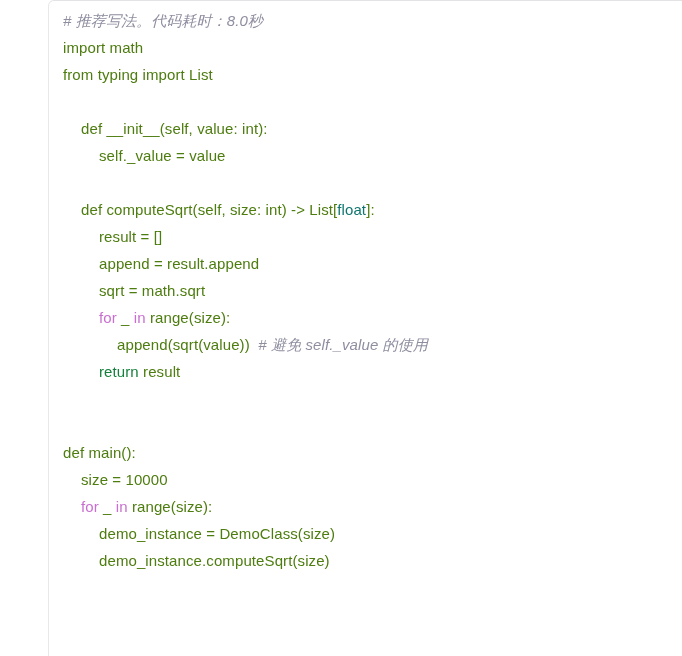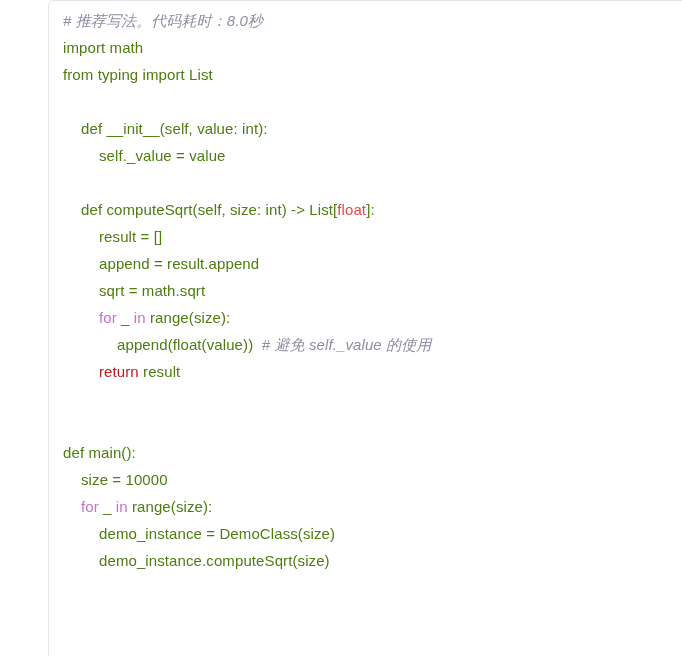--- a/index.html
+++ b/index.html
@@ -43,41 +43,41 @@
 
   
   .ind-0 { padding-left: 6px; }
   .ind-1 { padding-left: 24px; }
   .ind-2 { padding-left: 42px; }
   .ind-3 { padding-left: 60px; }
 
   .tok-plain   { color: #4d7c0f; }
   .tok-comment { color: #8e8ea0; font-style: italic; }
   .tok-keyword { color: #c96fd0; }
-  .tok-type    { color: #ef4444; }
-  .tok-return  { color: #b91c1c; }
+  .tok-type    { color: #0f766e; }
+  .tok-return  { color: #15803d; }
 </style>
 </head>
 <body>
 
 <div id="code-block">
   <div id="code-lines">
       <div class="code-line ind-0"><span class="tok-comment"># 推荐写法。代码耗时：8.0秒</span></div>
       <div class="code-line ind-0"><span class="tok-plain">import math</span></div>
       <div class="code-line ind-0"><span class="tok-plain">from typing import List</span></div>
       <div class="code-line ind-0 blank">&nbsp;</div>
       <div class="code-line ind-1"><span class="tok-plain">def __init__(self, value: int):</span></div>
       <div class="code-line ind-2"><span class="tok-plain">self._value = value</span></div>
       <div class="code-line ind-0 blank">&nbsp;</div>
       <div class="code-line ind-1"><span class="tok-plain">def computeSqrt(self, size: int) -&gt; List[</span><span class="tok-type">float</span><span class="tok-plain">]:</span></div>
       <div class="code-line ind-2"><span class="tok-plain">result = []</span></div>
       <div class="code-line ind-2"><span class="tok-plain">append = result.append</span></div>
       <div class="code-line ind-2"><span class="tok-plain">sqrt = math.sqrt</span></div>
       <div class="code-line ind-2"><span class="tok-keyword">for</span><span class="tok-plain"> _ </span><span class="tok-keyword">in</span><span class="tok-plain"> range(size):</span></div>
-      <div class="code-line ind-3"><span class="tok-plain">append(float(value))  </span><span class="tok-comment"># 避免 self._value 的使用</span></div>
+      <div class="code-line ind-3"><span class="tok-plain">append(sqrt(value))  </span><span class="tok-comment"># 避免 self._value 的使用</span></div>
       <div class="code-line ind-2"><span class="tok-return">return</span><span class="tok-plain"> result</span></div>
       <div class="code-line ind-0 blank">&nbsp;</div>
       <div class="code-line ind-0 blank">&nbsp;</div>
       <div class="code-line ind-0"><span class="tok-plain">def main():</span></div>
       <div class="code-line ind-1"><span class="tok-plain">size = 10000</span></div>
       <div class="code-line ind-1"><span class="tok-keyword">for</span><span class="tok-plain"> _ </span><span class="tok-keyword">in</span><span class="tok-plain"> range(size):</span></div>
       <div class="code-line ind-2"><span class="tok-plain">demo_instance = DemoClass(size)</span></div>
       <div class="code-line ind-2"><span class="tok-plain">demo_instance.computeSqrt(size)</span></div>
       <div class="code-line ind-0 blank">&nbsp;</div>
       <div class="code-line ind-0 blank">&nbsp;</div>

